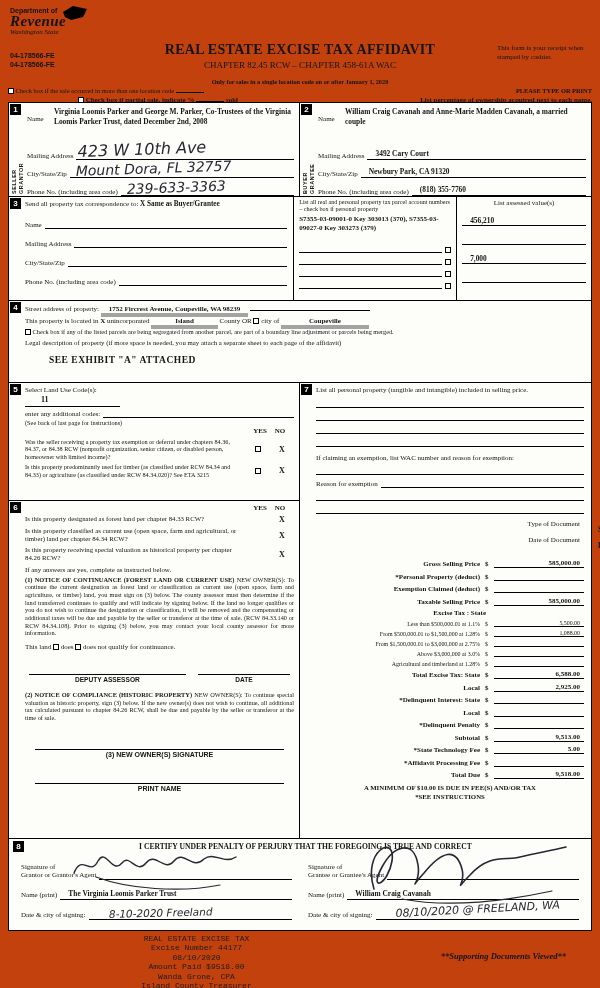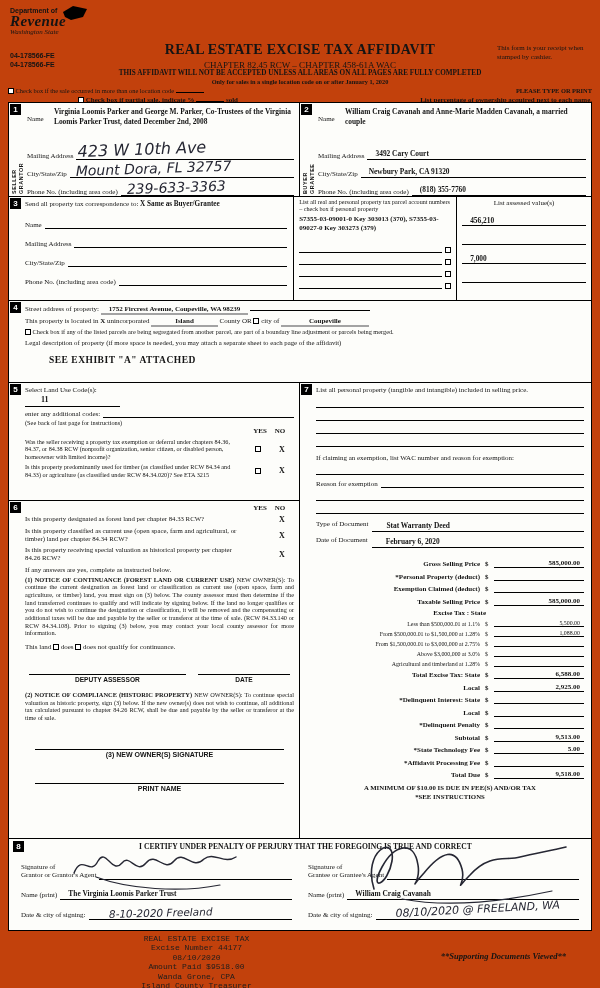--- a/index.html
+++ b/index.html
@@ -60,21 +60,21 @@
   .parcelval { font-weight:bold; font-size:7px; line-height:1.25; margin-top:2px; min-height:26px; }
   .mrow { display:flex; align-items:flex-end; height:12px; }
   .mline { flex:1; border-bottom:1px solid #000; height:10px; }
   .mrow .cb { margin-left:3px; }
   .s3right { width:23%; padding:2px 5px; }
   .righthead { font-size:7px; text-align:center; }
   .vrow { border-bottom:1px solid #000; height:19px; display:flex; align-items:flex-end; font-weight:bold; font-size:7.4px; padding-left:8px; }
 
   
   .box4 { position:relative; height:82px; padding:3px 6px 0 16px; font-size:7px; }
-  .b-ul { font-weight:bold; border-bottom:2px solid #a3a3a3; padding:0 8px; }
+  .b-ul { font-weight:bold; border-bottom:4px solid #a3a3a3; padding:0 8px; }
   .r4 { margin-top:3.5px; }
   .tail { display:inline-block; width:120px; border-bottom:1px solid #000; height:7px; }
   .smallnote { font-size:6.3px; }
   .exhibit { margin:9px 0 0 24px; font-weight:bold; font-size:9.5px; letter-spacing:.5px; }
 
   
   .cols { display:flex; height:456px; }
   .leftcol { width:50%; border-right:1.3px solid #000; display:flex; flex-direction:column; }
   .sec5 { position:relative; height:118px; border-bottom:1.3px solid #000; padding:3px 5px 0 16px; font-size:7px; }
   .luval { width:95px; border-bottom:1px solid #000; font-weight:bold; font-size:8px; padding-left:16px; height:12px; margin-top:1px; }
@@ -96,21 +96,21 @@
   .sigline { border-bottom:1px solid #000; height:10px; }
   .undlab { text-align:center; font-weight:bold; font-size:6.6px; margin-top:1px; font-family:"Liberation Sans",sans-serif; }
   .ownersig { margin-top:18px; padding:0 10px; }
   .printname { margin-top:16px; padding:0 10px; }
 
   .rightcol { width:50%; position:relative; padding:3px 7px 0 16px; font-size:7px; }
   .pplabel { line-height:1.25; width:97%; }
   .uline { border-bottom:1px solid #000; height:13px; }
   .inlrow { display:flex; align-items:flex-end; height:13px; }
   .inlrow .lab { white-space:nowrap; padding-right:3px; }
-  .docrow { display:flex; height:16px; }
+  .docrow { display:flex; align-items:flex-end; height:16px;flex-direction:column; }
   .docrow .lab { white-space:nowrap; padding-right:4px; }
   .docrow .fillline .typedv { left:14px; }
 
   .amts { margin-top:4px; }
   .amt { display:flex; align-items:flex-end; height:12.5px; font-size:7px; font-weight:bold; }
   .amt .al { flex:1; text-align:right; padding-right:5px; white-space:nowrap; }
   .amt .ac { width:9px; }
   .amt .av { width:90px; border-bottom:1px solid #000; text-align:right; padding-right:4px; }
   .amt.sm { height:10px; font-size:5.9px; font-weight:normal; }
   .amt.hd { height:11px; }
@@ -152,21 +152,20 @@
     </div>
     <div class="formnums">
       <div>04-178566-FE</div>
       <div>04-178566-FE</div>
     </div>
     <div class="titlewrap">
       <div class="title">REAL ESTATE EXCISE TAX AFFIDAVIT</div>
       <div class="chapter">CHAPTER 82.45 RCW – CHAPTER 458-61A WAC</div>
     </div>
     <div class="receipt">This form is your receipt when stamped by cashier.</div>
-    <div class="warning">THIS AFFIDAVIT WILL NOT BE ACCEPTED UNLESS ALL AREAS ON ALL PAGES ARE FULLY COMPLETED</div>
     <div class="singleloc">Only for sales in a single location code on or after January 1, 2020</div>
     <div class="hrowa">
       <span>
         <span class="cb"></span>
         <span>Check box if the sale occurred in more than one location code</span>
         <span class="useg"></span>
       </span>
       <b>PLEASE TYPE OR PRINT</b>
     </div>
     <div class="hrowb">

